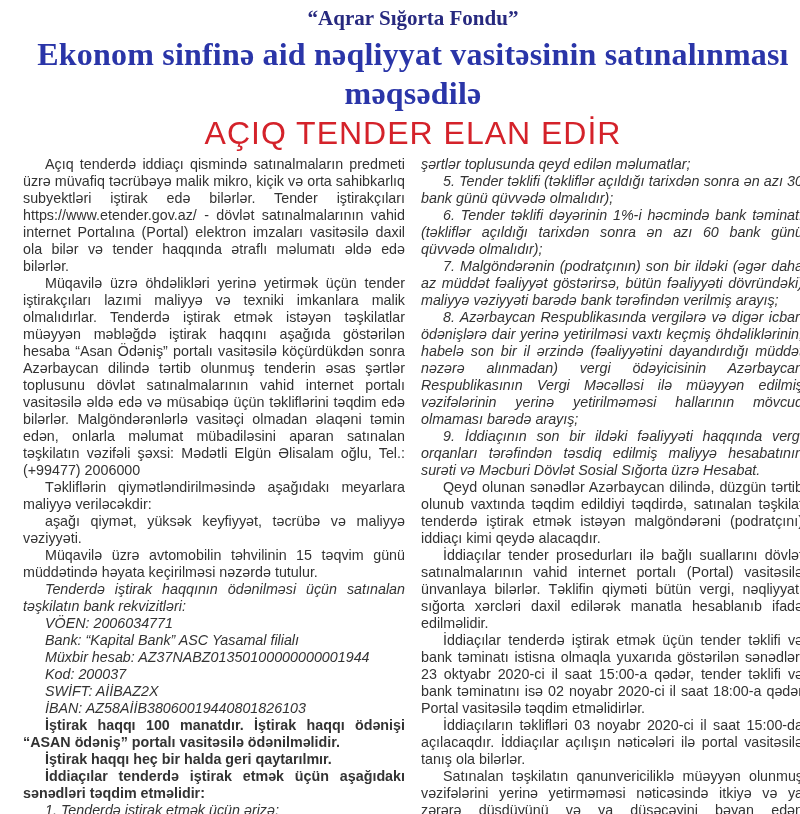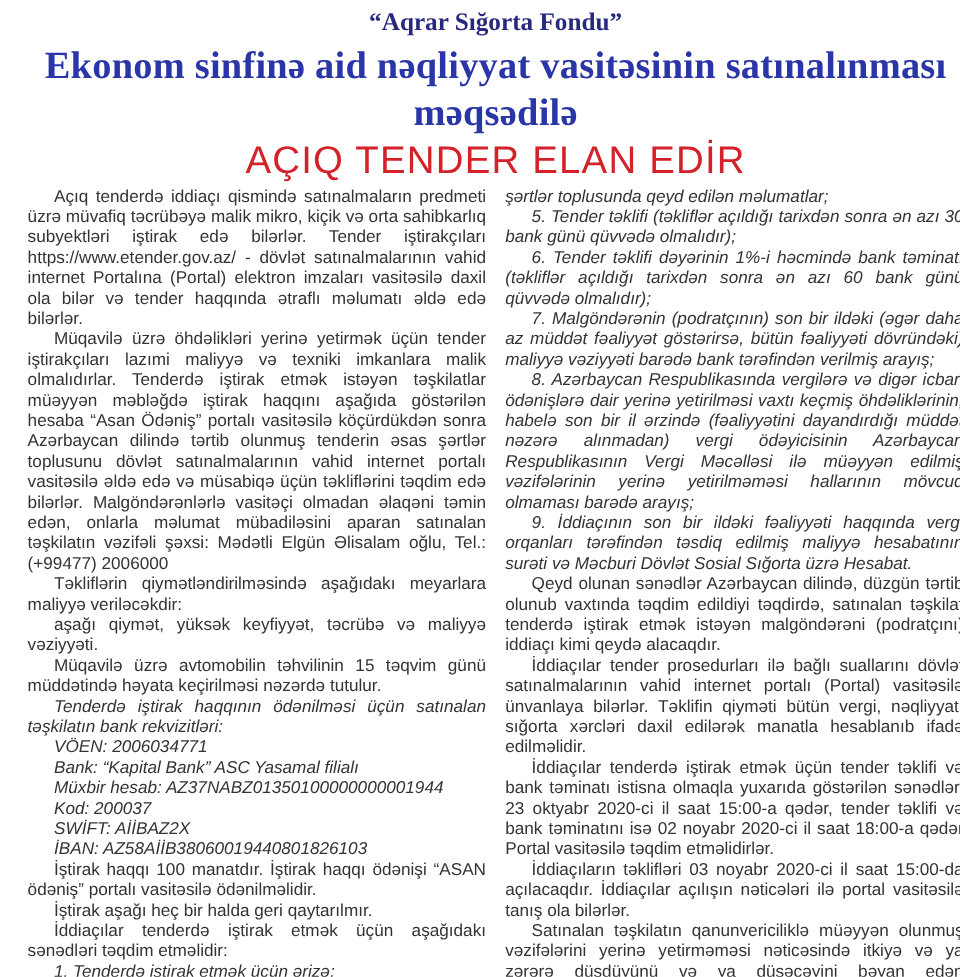--- a/index.html
+++ b/index.html
@@ -26,21 +26,21 @@
   }
   .columns { display: flex; gap: 16px; margin-top: 5px; }
   .col {
     width: 382px; flex: 0 0 382px;
     text-align: justify; color: #333333;
     font-size: 14.3px; line-height: 17px;
   }
   .para { margin: 0; text-indent: 22px; }
   .para.no-indent { text-indent: 0; }
   .s-italic { font-style: italic; }
-  .s-bold { font-weight: normal; }
+  .s-bold { font-weight: bold; }
 </style>
 </head>
 <body style="background: rgb(255, 255, 255);">
 
 <div class="page">
   <header>
     <div class="t1" style="color: rgb(39, 41, 127);">“Aqrar Sığorta Fondu”</div>
     <div class="t2" style="color: rgb(42, 53, 168);">Ekonom sinfinə aid nəqliyyat vasitəsinin satınalınması məqsədilə</div>
     <div class="t3" style="color: rgb(212, 34, 42);">AÇIQ TENDER ELAN EDİR</div>
   </header>
@@ -52,21 +52,21 @@
         <p class="para s-normal">aşağı qiymət, yüksək keyfiyyət, təcrübə və maliyyə vəziyyəti.</p>
         <p class="para s-normal">Müqavilə üzrə avtomobilin təhvilinin 15 təqvim günü müddətində həyata keçirilməsi nəzərdə tutulur.</p>
         <p class="para s-italic">Tenderdə iştirak haqqının ödənilməsi üçün satınalan təşkilatın bank rekvizitləri:</p>
         <p class="para s-italic">VÖEN: 2006034771</p>
         <p class="para s-italic">Bank: “Kapital Bank” ASC Yasamal filialı</p>
         <p class="para s-italic">Müxbir hesab: AZ37NABZ01350100000000001944</p>
         <p class="para s-italic">Kod: 200037</p>
         <p class="para s-italic">SWİFT: AİİBAZ2X</p>
         <p class="para s-italic">İBAN: AZ58AİİB38060019440801826103</p>
         <p class="para s-bold">İştirak haqqı 100 manatdır.  İştirak haqqı ödənişi “ASAN ödəniş” portalı vasitəsilə ödənilməlidir.</p>
-        <p class="para s-bold">İştirak aşağı heç bir halda geri qaytarılmır.</p>
+        <p class="para s-bold">İştirak haqqı heç bir halda geri qaytarılmır.</p>
         <p class="para s-bold">İddiaçılar tenderdə iştirak etmək üçün aşağıdakı sənədləri təqdim etməlidir:</p>
         <p class="para s-italic">1. Tenderdə iştirak etmək üçün ərizə;</p>
         <p class="para s-italic">2. İştirak haqqının ödənilməsini təsdiq edən bank sənədi;</p>
       </section>
     <section class="col" id="col-right" style="color: rgb(51, 51, 51);">
         <p class="para s-italic no-indent">şərtlər toplusunda qeyd edilən məlumatlar;</p>
         <p class="para s-italic">5. Tender təklifi (təkliflər açıldığı tarixdən sonra ən azı 30 bank günü qüvvədə olmalıdır);</p>
         <p class="para s-italic">6. Tender təklifi dəyərinin 1%-i həcmində bank təminatı (təkliflər açıldığı tarixdən sonra ən azı 60 bank günü qüvvədə olmalıdır);</p>
         <p class="para s-italic">7. Malgöndərənin (podratçının) son bir ildəki (əgər daha az müddət fəaliyyət göstərirsə, bütün fəaliyyəti dövründəki) maliyyə vəziyyəti barədə bank tərəfindən verilmiş arayış;</p>
         <p class="para s-italic">8. Azərbaycan Respublikasında vergilərə və digər icbari ödənişlərə dair yerinə yetirilməsi vaxtı keçmiş öhdəliklərinin, habelə son bir il ərzində (fəaliyyətini dayandırdığı müddət nəzərə alınmadan) vergi ödəyicisinin Azərbaycan Respublikasının Vergi Məcəlləsi ilə müəyyən edilmiş vəzifələrinin yerinə yetirilməməsi hallarının mövcud olmaması barədə arayış;</p>

